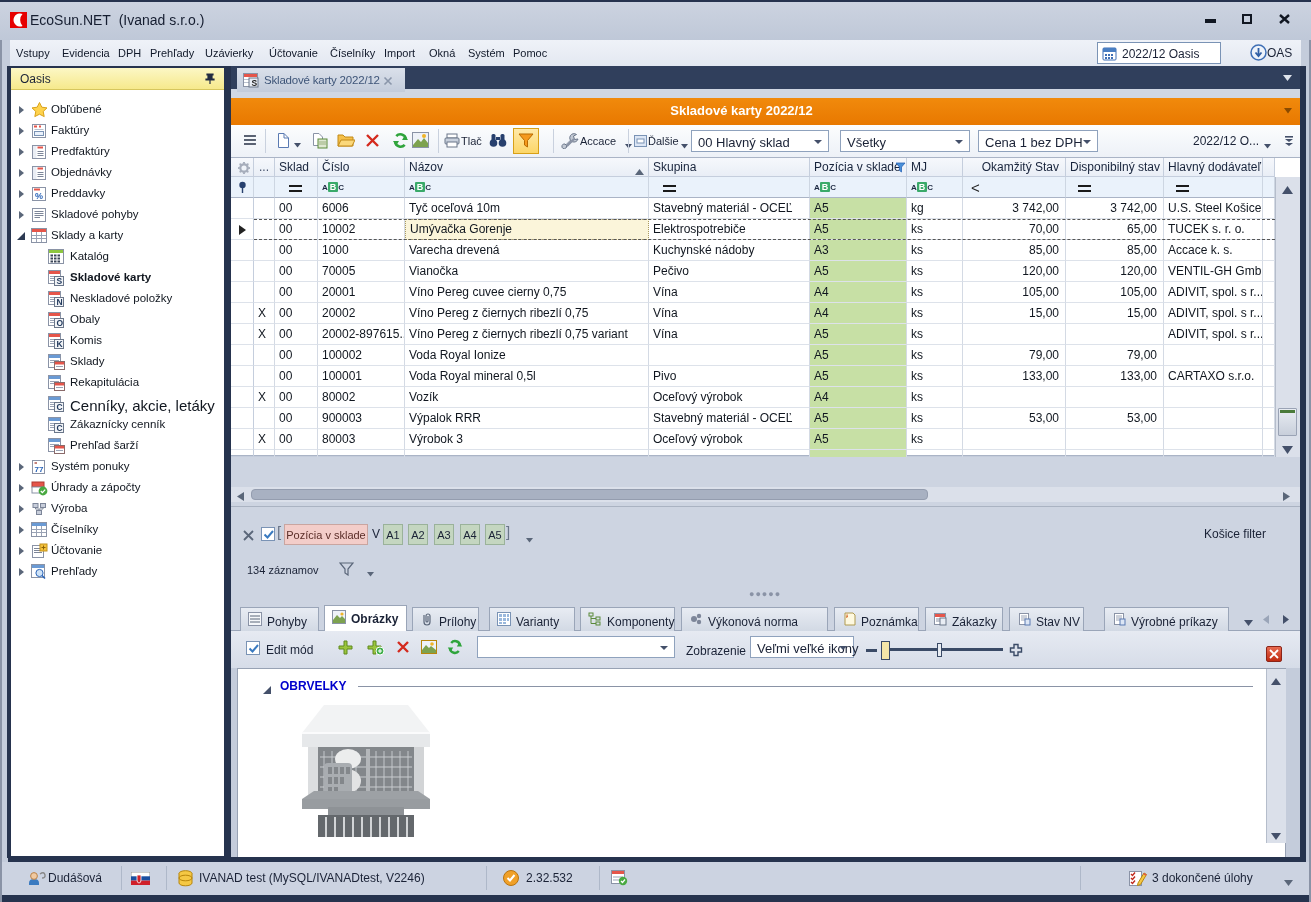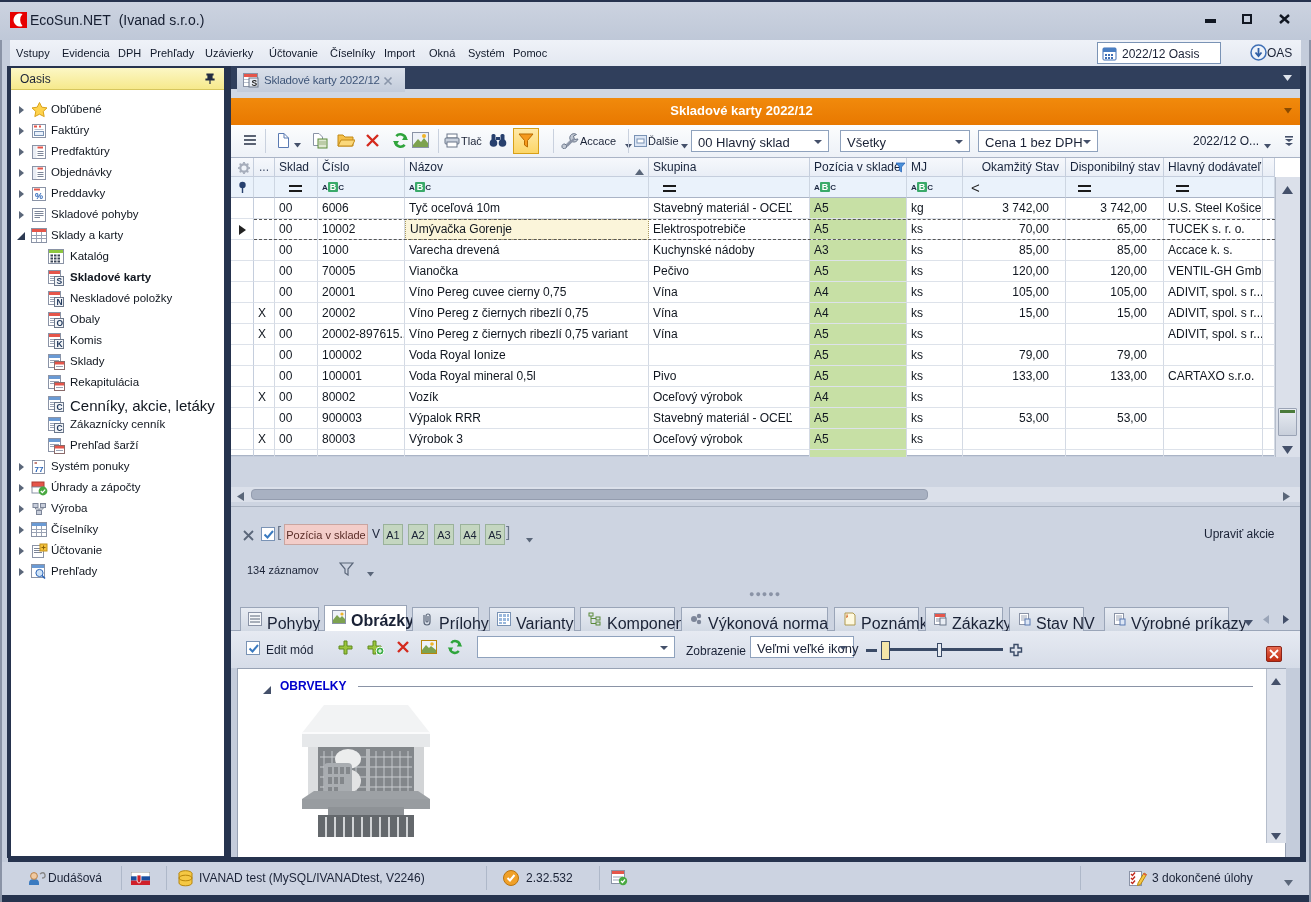--- a/index.html
+++ b/index.html
@@ -30,30 +30,30 @@
   .combo .ar { position:absolute; right:6px; top:9px; width:0; height:0; border-left:4px solid transparent; border-right:4px solid transparent; border-top:4px solid #44506a; }
   .combo .tx { position:absolute; left:6px; top:4px; white-space:nowrap; }
   .tsep { position:absolute; top:4px; width:1px; height:24px; background:#c9d1de; }
   
   #grid { left:231px; top:157px; width:1069px; height:299px; background:#fff; border-top:1px solid #aab4c6; border-bottom:1px solid #aab4c6; }
   .hdrcell { position:absolute; top:0; height:19px; background:linear-gradient(#f6f8fc,#e9eef6); border-right:1px solid #c5cedd; border-bottom:1px solid #c5cedd; font-size:12px; color:#18243c; padding:2px 0 0 4px; white-space:nowrap; overflow:hidden; }
   .fcell { position:absolute; top:19px; height:21px; background:#eaf2fb; border-right:1px solid #cdd6e2; border-bottom:1px solid #aab4c6; }
   .drow { position:absolute; left:0; width:1069px; height:21px; }
   .dcell { position:absolute; top:0; height:21px; border-right:1px solid #d4dae4; border-bottom:1px solid #dde2ea; font-size:12px; color:#10161f; padding:3px 0 0 4px; overflow:hidden; white-space:nowrap; }
   .green { background:#c7e0a5; }
-  .num { text-align:right; padding-right:16px; padding-left:0; }
+  .num { text-align:right; padding-right:6px; padding-left:0; }
   .abc { position:absolute; top:24px; font-size:8px; font-weight:bold; color:#1c2841; letter-spacing:0px; }
   .abc b { display:inline-block; background:#3aaa6a; color:#fff; padding:0 2px; border-radius:1px; font-size:9px; }
   .eq { position:absolute; top:27px; width:13px; height:7px; border-top:2px solid #1a1a1a; border-bottom:2px solid #1a1a1a; }
   
   #belowgrid { left:231px; top:457px; width:1069px; height:147px; background:#cdd4e1; }
   .chip { position:absolute; top:0; height:21px; border:1px solid #aab4c4; font-size:12px; text-align:center; }
   
   #btabs { left:231px; top:604px; width:1069px; height:27px; background:#cdd4e1; border-bottom:1px solid #9aa5b8; }
-  .btab { position:absolute; top:3px; height:24px; background:linear-gradient(#e8ecf3,#d2d9e4); border:1px solid #9aa5b8; border-bottom:none; font-size:16px; color:#1a2236; white-space:nowrap;padding-left:38px; }
+  .btab { position:absolute; top:3px; height:24px; background:linear-gradient(#e8ecf3,#d2d9e4); border:1px solid #9aa5b8; border-bottom:none; font-size:12px; color:#1a2236; white-space:nowrap;padding-left:38px; }
   .btact { top:1px; height:26px; background:#fff; font-weight:bold; }
   .bticon { position:absolute; left:7px; top:4px; width:14px; height:14px; }
   .btlabel { position:absolute; left:26px; top:6px; }
   .btlabel2 { position:absolute; left:26px; top:7px; }
   
   #toolbar2 { left:231px; top:631px; width:1069px; height:37px; background:linear-gradient(#e6eaf2,#d6dce8); }
   
   #contentbox { left:237px; top:668px; width:1049px; height:212px; background:#fff; border:1px solid #98a2b4; }
   
   #statusline { left:8px; top:857px; width:1298px; height:5px; background:#26334e; }
@@ -853,21 +853,21 @@
       <span style="position:absolute;left:141px;top:70px;font-size:12px">V</span>
       <div class="chip" style="left:152px;top:67px;width:20px;background:#c4d6c0;border:1px solid #9ab29a;padding-top:4px;font-size:11px">A1</div>
       <div class="chip" style="left:177px;top:67px;width:20px;background:#c4d6c0;border:1px solid #9ab29a;padding-top:4px;font-size:11px">A2</div>
       <div class="chip" style="left:203px;top:67px;width:20px;background:#c4d6c0;border:1px solid #9ab29a;padding-top:4px;font-size:11px">A3</div>
       <div class="chip" style="left:229px;top:67px;width:20px;background:#c4d6c0;border:1px solid #9ab29a;padding-top:4px;font-size:11px">A4</div>
       <div class="chip" style="left:254px;top:67px;width:20px;background:#c4d6c0;border:1px solid #9ab29a;padding-top:4px;font-size:11px">A5</div>
       <span style="position:absolute;left:275px;top:66px;font-size:15px;color:#6a7689">]</span>
       <span style="position:absolute;left:295px;top:76px"><svg width="8" height="5">
           <path d="M0 0 H7 L3.5 4.5 Z" fill="#5a6679"></path>
         </svg></span>
-      <span style="position:absolute;left:973px;top:70px;font-size:12px">Upraviť akcie</span>
+      <span style="position:absolute;left:973px;top:70px;font-size:12px">Košice filter</span>
       <span style="position:absolute;left:16px;top:107px;font-size:11px">134 záznamov</span>
       <span style="position:absolute;left:108px;top:105px"><svg width="15" height="14">
           <path d="M1 1 H14 L9 7 V13 L6 11 V7 Z" fill="none" stroke="#5a6679" stroke-width="1.2"></path>
         </svg></span>
       <span style="position:absolute;left:136px;top:110px"><svg width="8" height="5">
           <path d="M0 0 H7 L3.5 4.5 Z" fill="#5a6679"></path>
         </svg></span>
       <span style="position:absolute;left:518px;top:132px;font-size:9px;color:#8a93a6;letter-spacing:1px">●●●●●</span>
     </div>
 <div class="abs" id="btabs">

